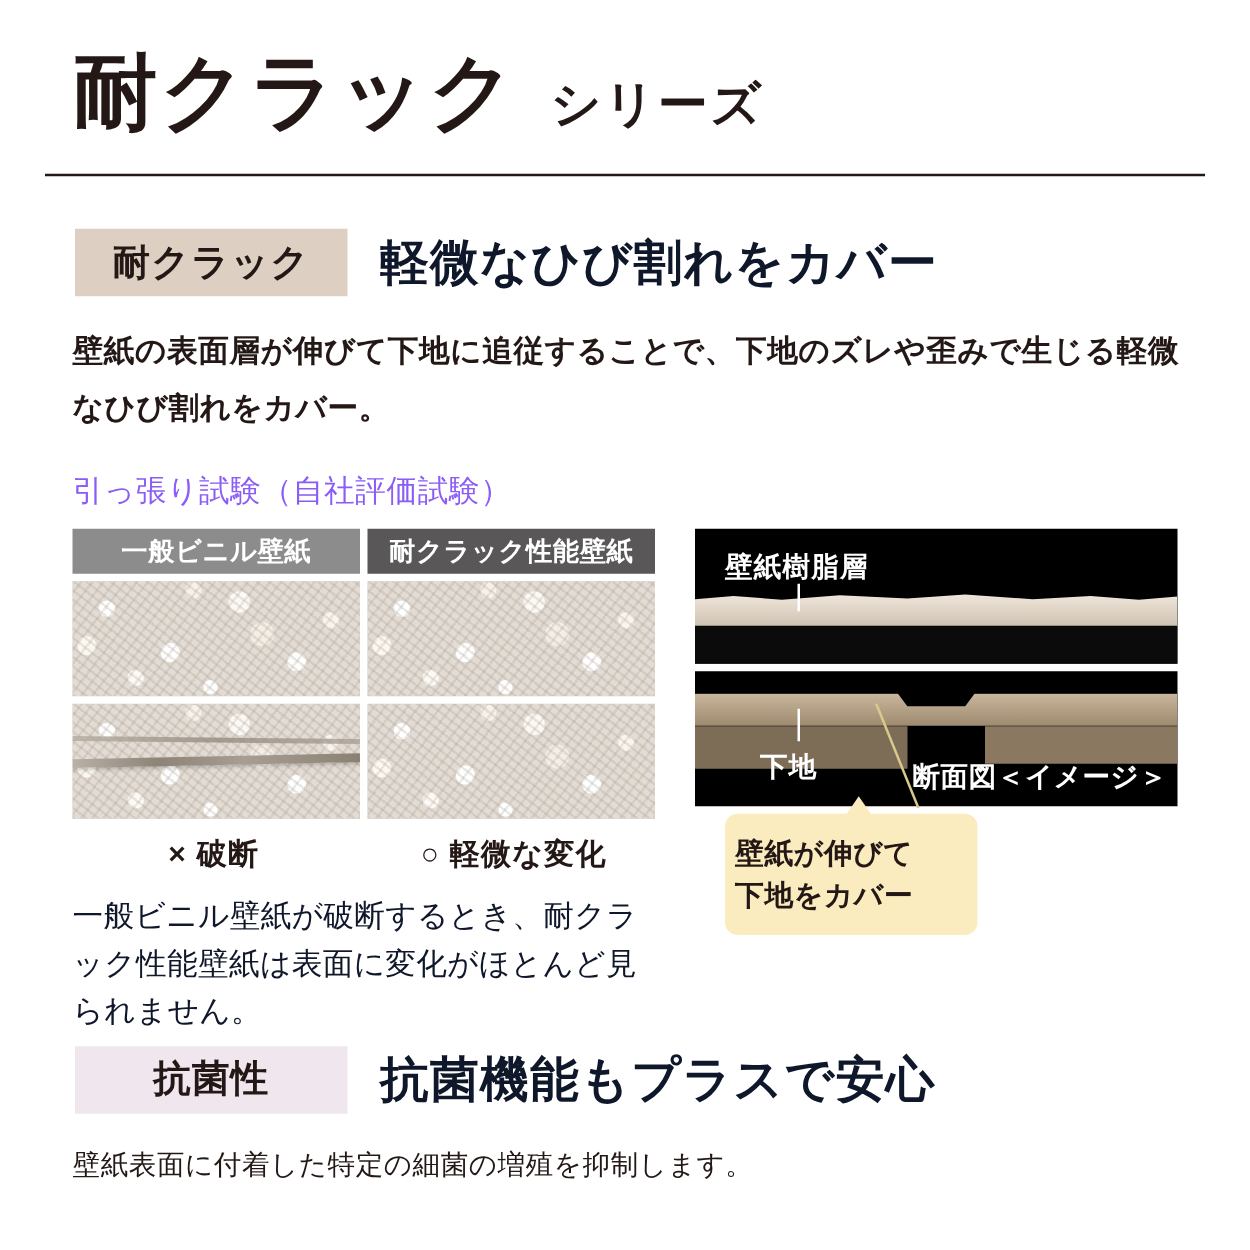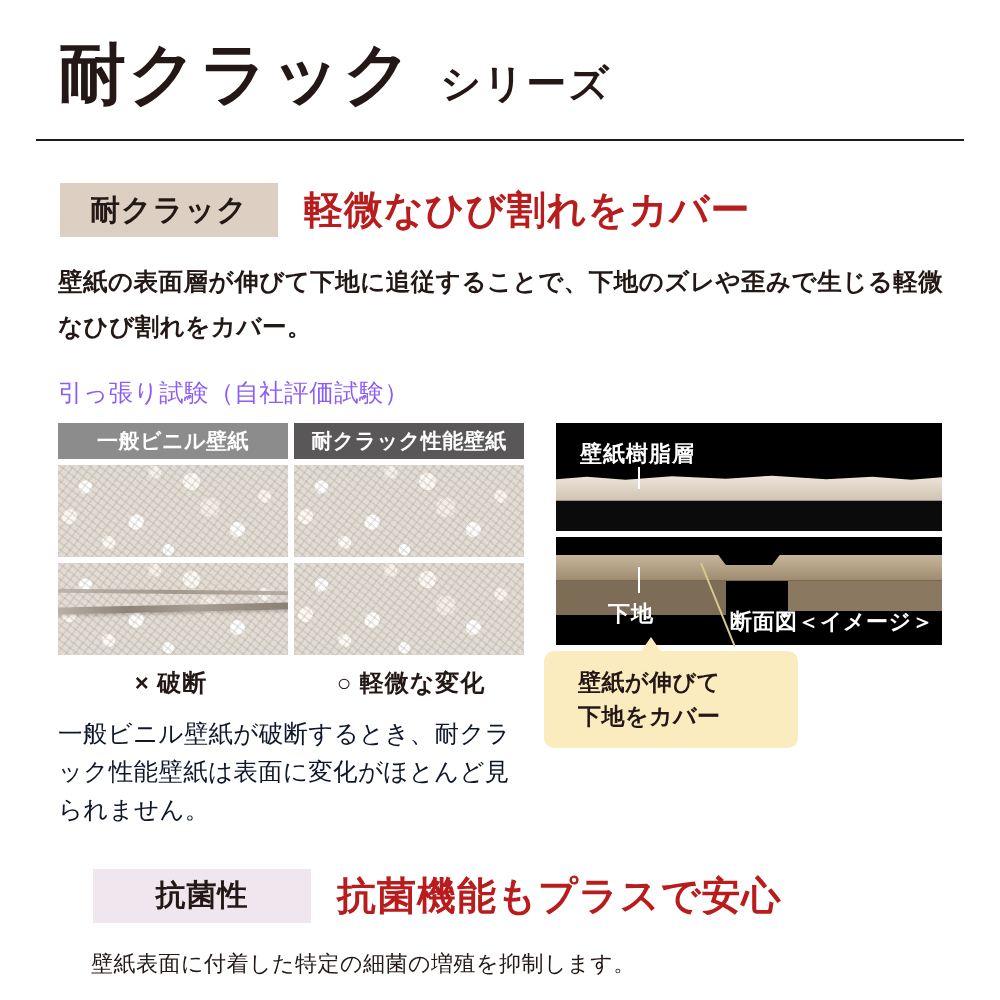--- a/index.html
+++ b/index.html
@@ -60,21 +60,21 @@
     font-weight: bold;
     letter-spacing: 1px;
     color: #231815;
   }
   .tag-crack { background: #ddd0c2; }
   .tag-anti  { background: #f0e6ee; }
   .section-title {
     font-size: 39px;
     font-weight: bold;
     letter-spacing: 1px;
-    color: #b91c1c;
+    color: #0f172a;
     font-family: "Liberation Serif", serif;
   }
 
   
   .para {
     margin: 22px 44px 0 58px;
     font-size: 24.5px;
     line-height: 1.85;
     letter-spacing: 0.5px;
     color: #231815;
@@ -258,26 +258,26 @@
     bottom: 8px;
     font-size: 22px;
     font-weight: bold;
     color: #ffffff;
     letter-spacing: 0.5px;
   }
 
   
   .callout {
     position: absolute;
-    left: 544px;
+    left: 580px;
     top: 228px;
     width: 186px;
     background: #fbecbf;
     border-radius: 10px;
-    padding: 14px 34px;
+    padding: 14px 8px;
     font-size: 23px;
     font-weight: bold;
     line-height: 1.5;
     color: #231815;
     letter-spacing: 0.5px;
   }
   .callout::after {
     content: "";
     position: absolute;
     top: -14px;
@@ -301,21 +301,21 @@
     position: absolute;
     left: 58px;
     top: 292px;
     width: 470px;
     font-size: 24.5px;
     line-height: 1.55;
     letter-spacing: 0.3px;
     color: #0f172a;
   }
 
-  .anti-block { margin-top: 96px; padding-left: 33px; }
+  .anti-block { margin-top: 64px; }
   .anti-para {
     margin: 26px 44px 0 58px;
     font-size: 22px;
     letter-spacing: 0.5px;
     color: #231815;
   }
 </style>
 </head>
 <body>
 

